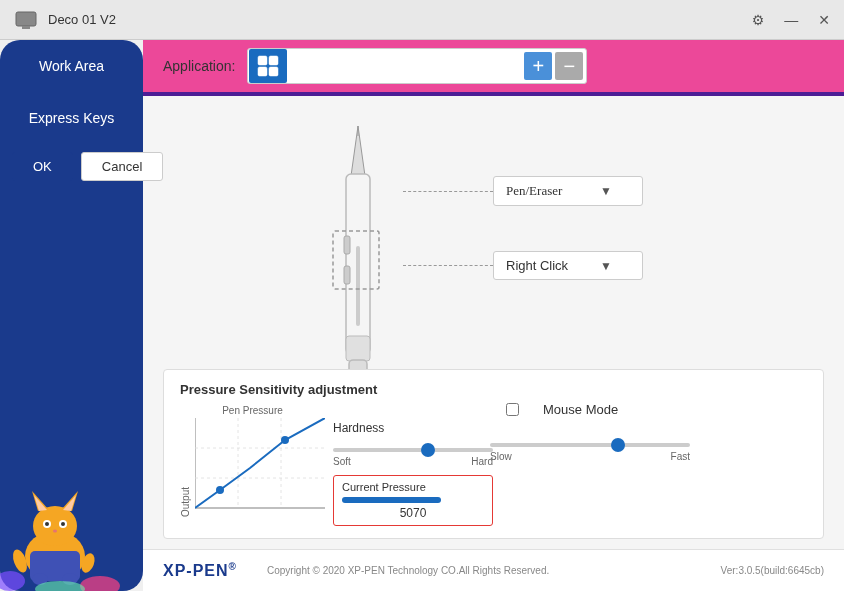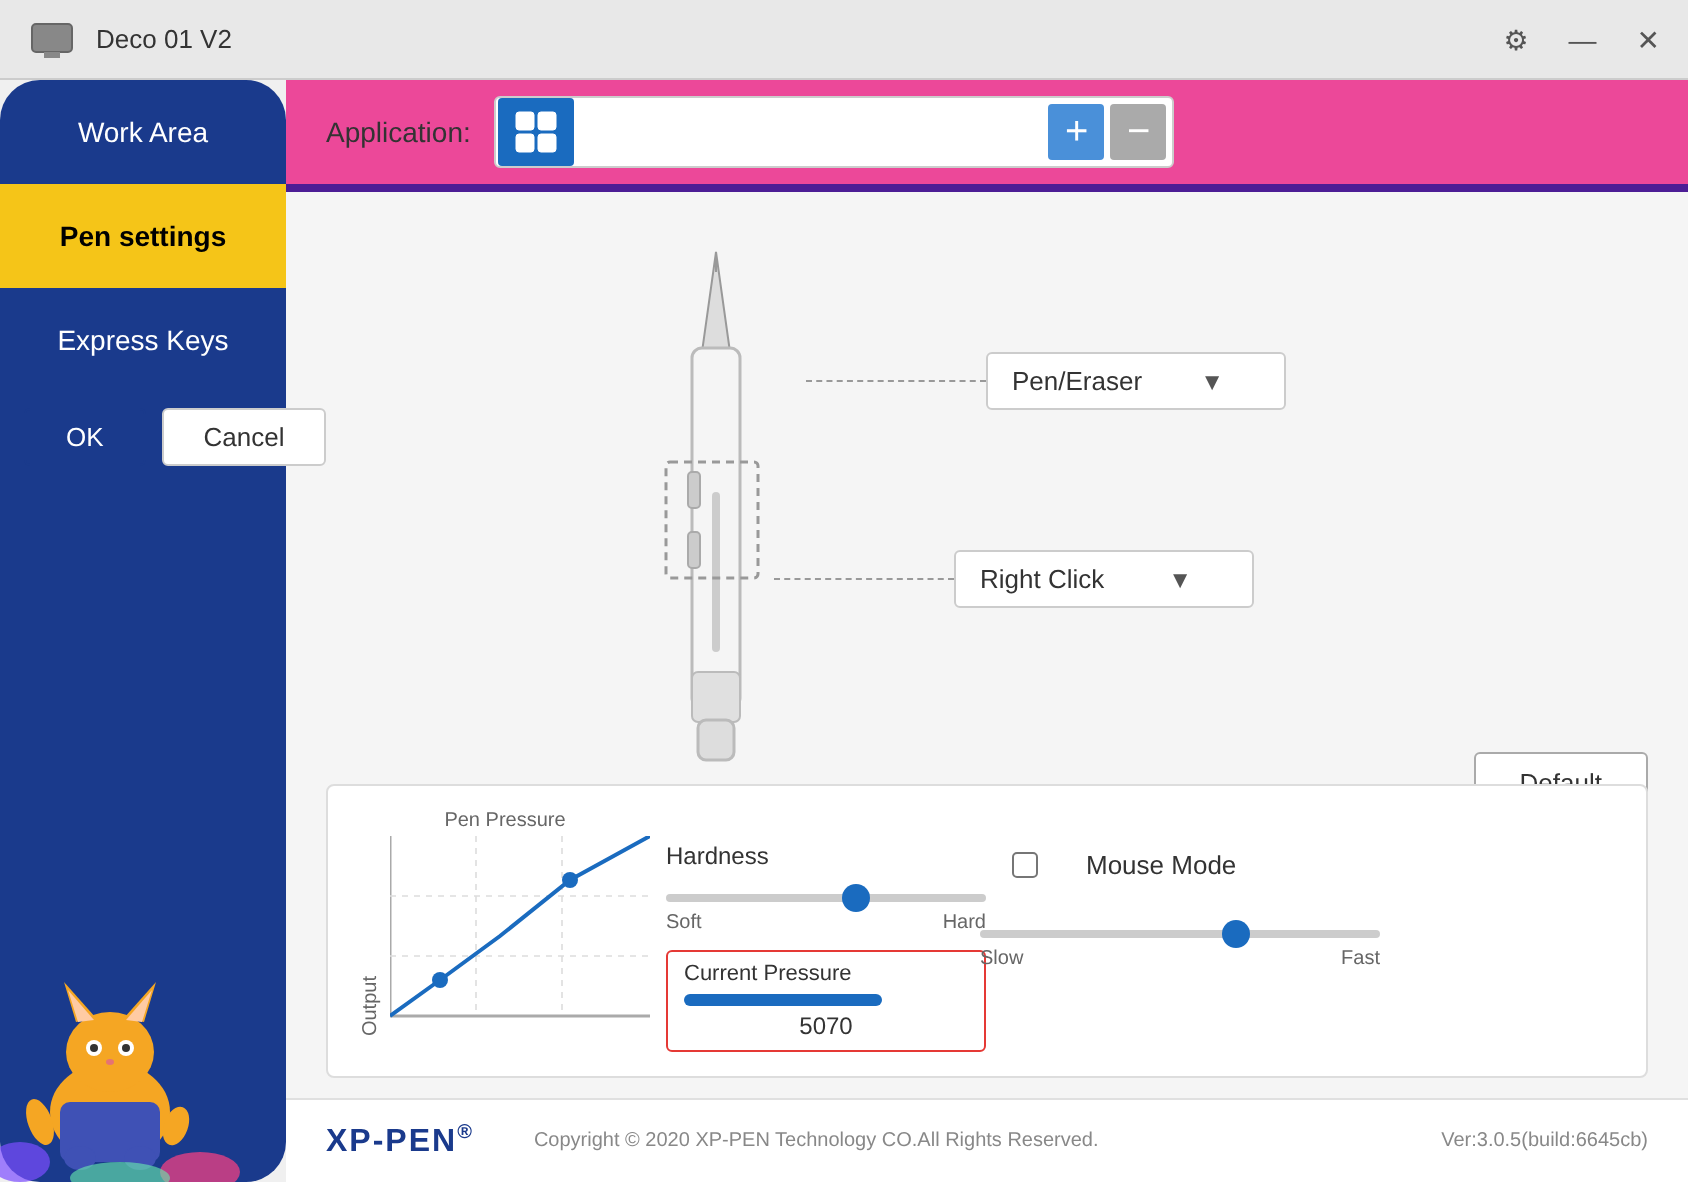--- a/index.html
+++ b/index.html
@@ -351,21 +351,20 @@
     <button class="title-bar-btn">⚙</button>
     <button class="title-bar-btn">—</button>
     <button class="title-bar-btn close">✕</button>
   </div>
 </div>
 
 <div class="main-layout">
 
   <div class="sidebar">
     <div class="sidebar-item">Work Area</div>
-    <div class="sidebar-item active">Pen settings</div>
     <div class="sidebar-item">Express Keys</div>
 
     <div class="action-buttons" style="position: static; bottom: 100px; left: 0px; right: 0px;">
         <button class="action-btn ok">OK</button>
         <button class="action-btn cancel">Cancel</button>
       </div>
       <div class="sidebar-mascot">
 
       <svg width="120" height="120" viewBox="0 0 120 120" style="position:absolute;bottom:0;left:0;">
 
@@ -439,39 +438,40 @@
           <rect x="26" y="244" width="18" height="20" rx="4" fill="#ddd" stroke="#bbb" stroke-width="1.5"></rect>
 
           <line x1="35" y1="10" x2="35" y2="20" stroke="#999" stroke-width="1"></line>
 
           <rect x="10" y="115" width="46" height="58" rx="2" fill="none" stroke="#999" stroke-dasharray="4,3" stroke-width="1.5"></rect>
         </svg>
       </div>
 
       <div style="position:absolute; left:260px; top:80px; display:flex; align-items:center;">
         <div style="width:90px; border-top:1px dashed #999;"></div>
-        <div class="button-selector-dropdown" style="min-width:150px;">
+        <div class="button-selector-dropdown" style="min-width:150px;font-family:Liberation Serif, serif;">
           <span>Pen/Eraser</span>
           <span class="dropdown-arrow">▼</span>
         </div>
       </div>
 
-      <div style="position:absolute; left:244px; top:155px; display:flex; align-items:center;margin-top:24px;">
+      <div style="position:absolute; left:260px; top:155px; display:flex; align-items:center;">
         <div style="width:90px; border-top:1px dashed #999;"></div>
         <div class="button-selector-dropdown" style="min-width:150px;">
           <span>Right Click</span>
           <span class="dropdown-arrow">▼</span>
         </div>
       </div>
 
       <button class="default-btn" style="position:absolute; right:20px; top:280px;">Default</button>
 
       <div class="pressure-section" style="bottom:10px;">
 
         <div class="pressure-left">
+          <div class="pressure-title">Pressure Sensitivity adjustment</div>
           <div style="display:flex; gap:8px; align-items:flex-start;">
             <div style="position:relative;">
               <div style="font-size:10px; color:#666; margin-bottom:2px; text-align:center;">Pen Pressure</div>
               <div style="display:flex; align-items:flex-end;">
                 <div style="writing-mode:vertical-rl; transform:rotate(180deg); font-size:10px; color:#666; margin-right:4px;">Output</div>
                 <div style="position:relative;">
                   <svg width="130" height="95" viewBox="0 0 130 95">
 
                     <line x1="0" y1="0" x2="0" y2="90" stroke="#aaa" stroke-width="1.5"></line>
                     <line x1="0" y1="90" x2="130" y2="90" stroke="#aaa" stroke-width="1.5"></line>

